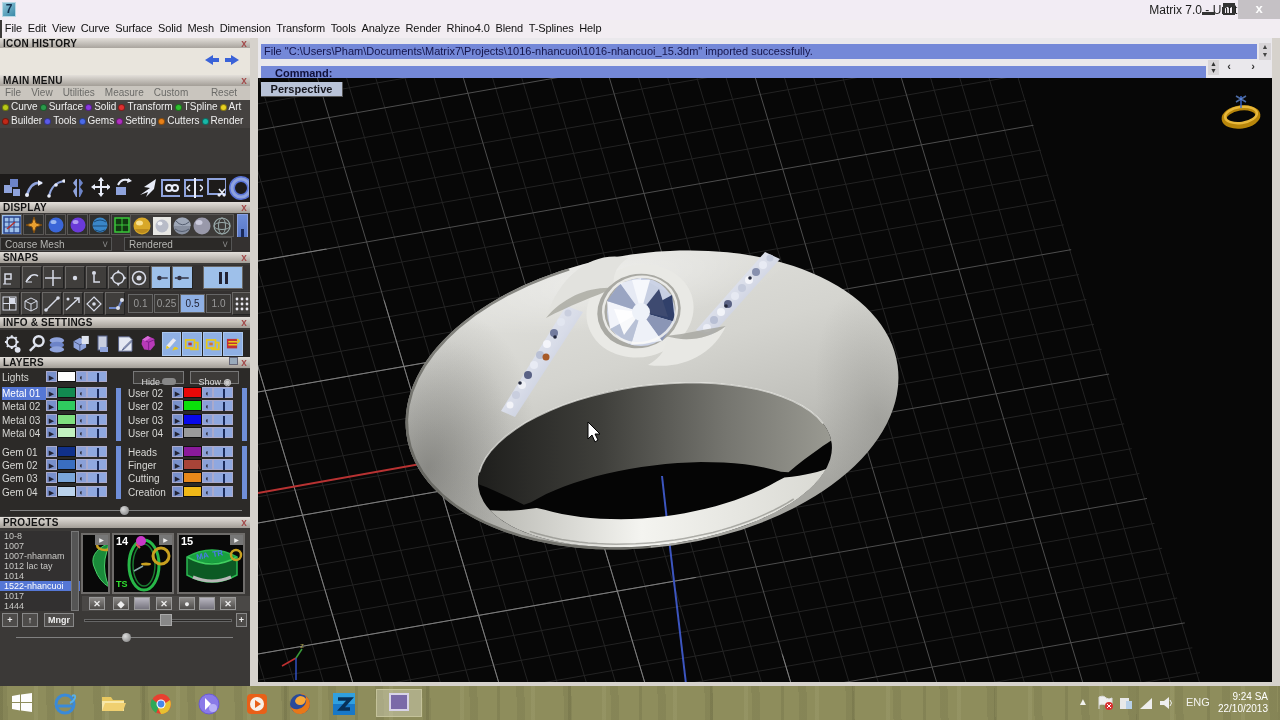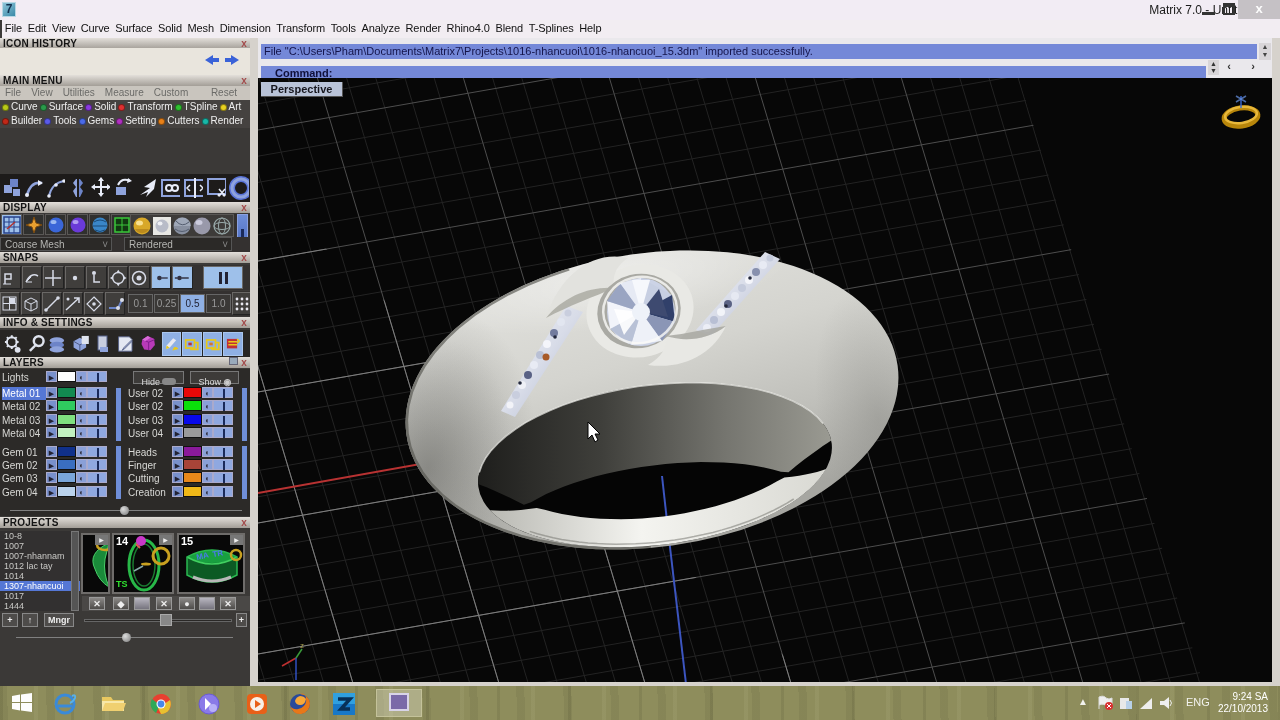--- a/index.html
+++ b/index.html
@@ -509,21 +509,21 @@
       </div>
     </div>
 <div class="hd" style="top:479px">PROJECTS<span class="hdr"><span class="hx">x</span></span></div>
 <div class="projects">
       <div class="plist">
         <div class="pli">10-8</div>
         <div class="pli">1007</div>
         <div class="pli">1007-nhannam</div>
         <div class="pli">1012 lac tay</div>
         <div class="pli">1014</div>
-        <div class="pli psel">1307-nhancuoi</div>
+        <div class="pli psel">1522-nhancuoi</div>
         <div class="pli">1017</div>
         <div class="pli">1444</div>
         <span class="pscroll"></span>
       </div>
       <div class="thumb" style="left:81px;width:29px"><div class="tharr">▶</div><svg width="28" height="58" viewBox="0 0 28 58">
           <path d="M26,8 Q4,18 12,34 Q16,46 26,52 Q20,38 22,24 Z" fill="#1a8a3a" stroke="#4ad06a"></path>
           <ellipse cx="22" cy="10" rx="8" ry="5" fill="none" stroke="#c8a020" stroke-width="2.5"></ellipse>
         </svg></div>
 <div class="thumb" style="left:112px;width:62px"><span class="tnum">14</span><div class="tharr">▶</div><svg width="61" height="58" viewBox="0 0 61 58">
           <ellipse cx="30" cy="30" rx="15" ry="25" fill="none" stroke="#28b848" stroke-width="3"></ellipse>

